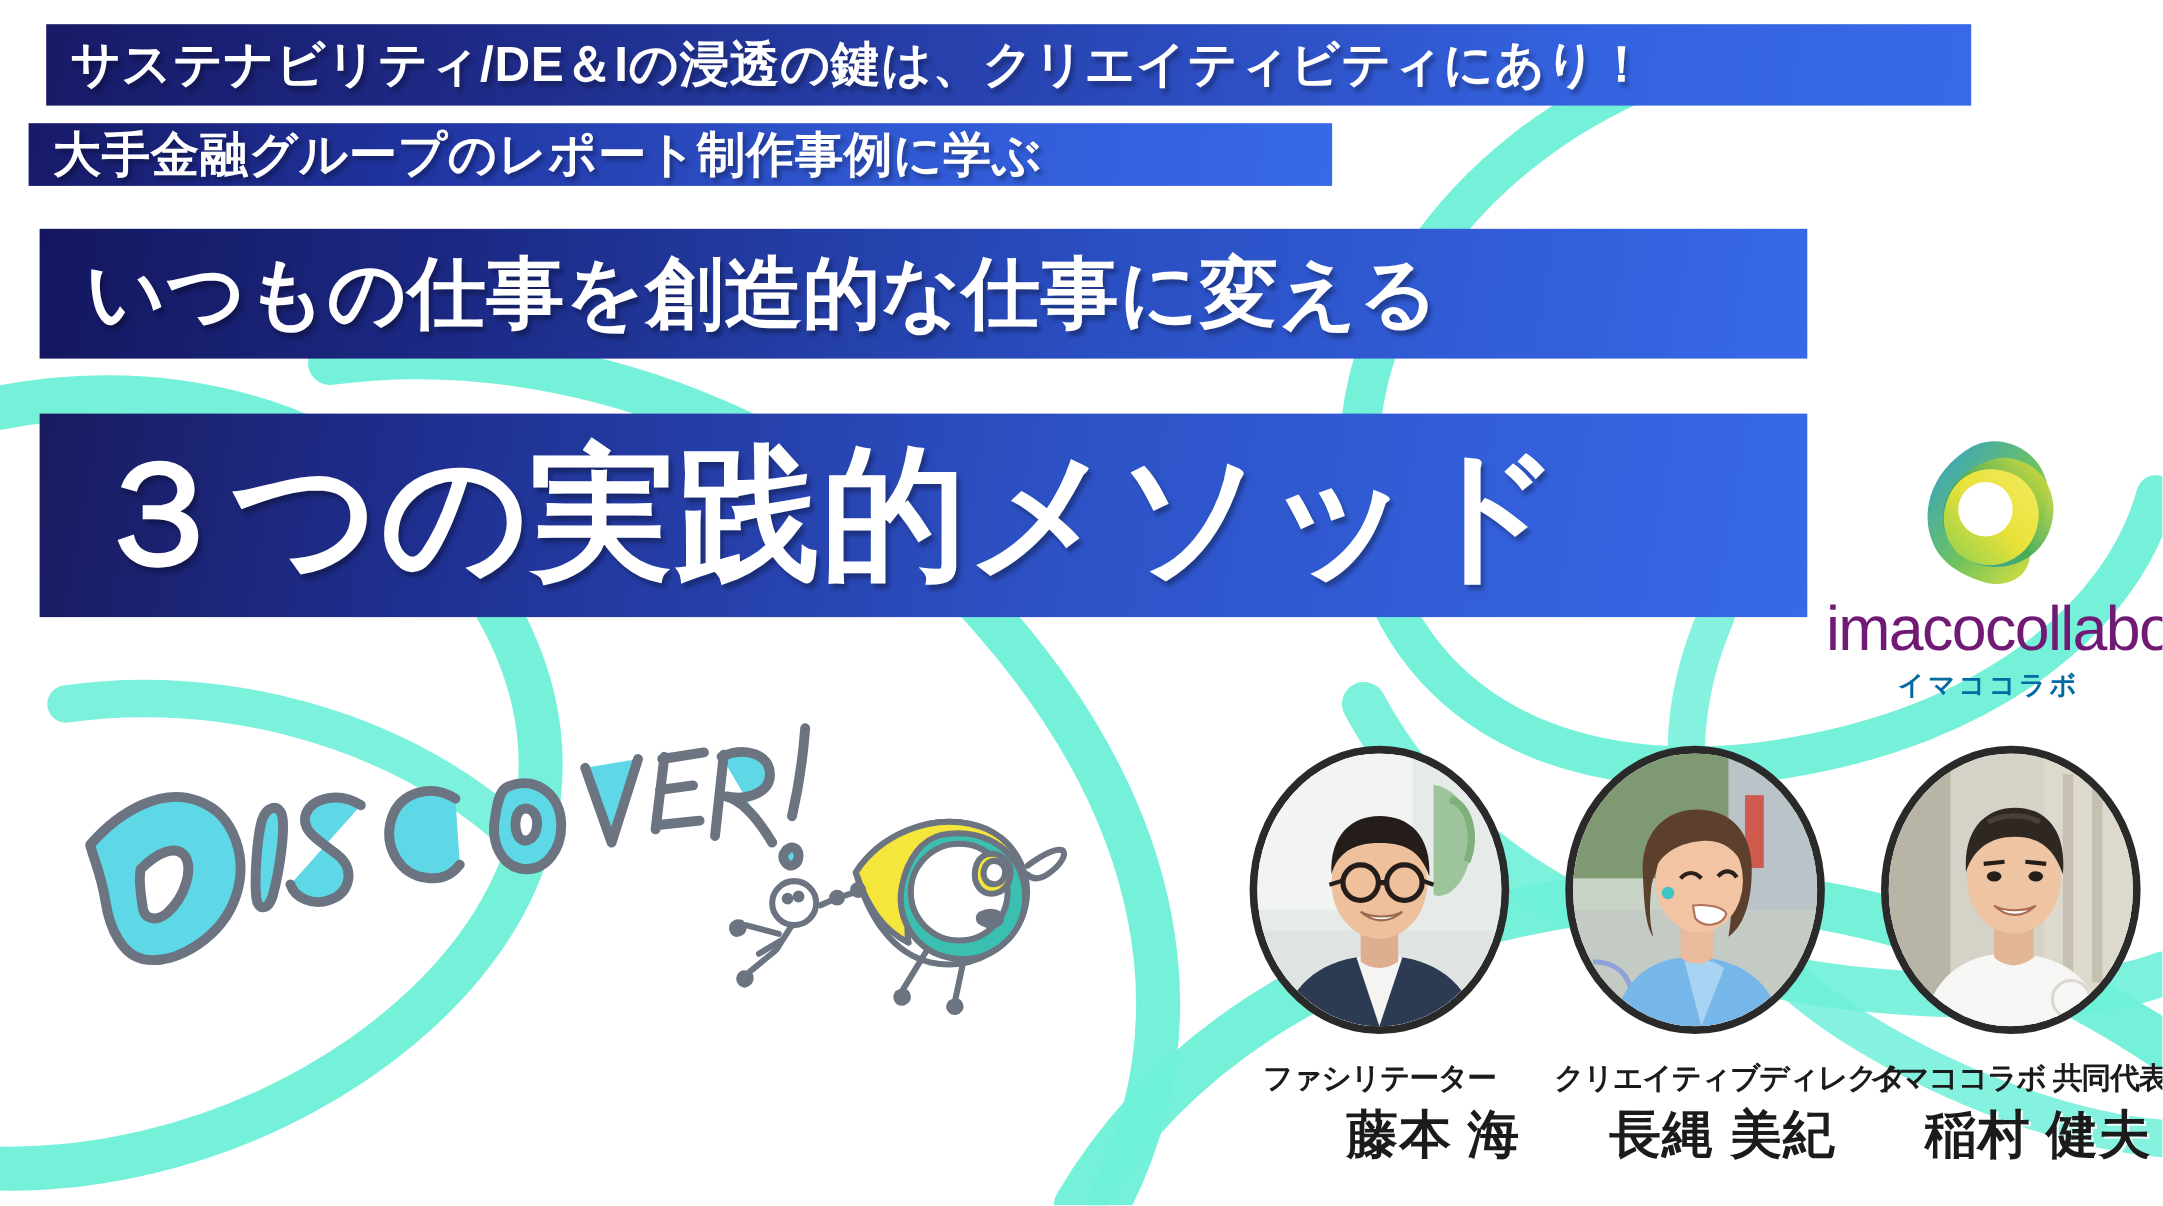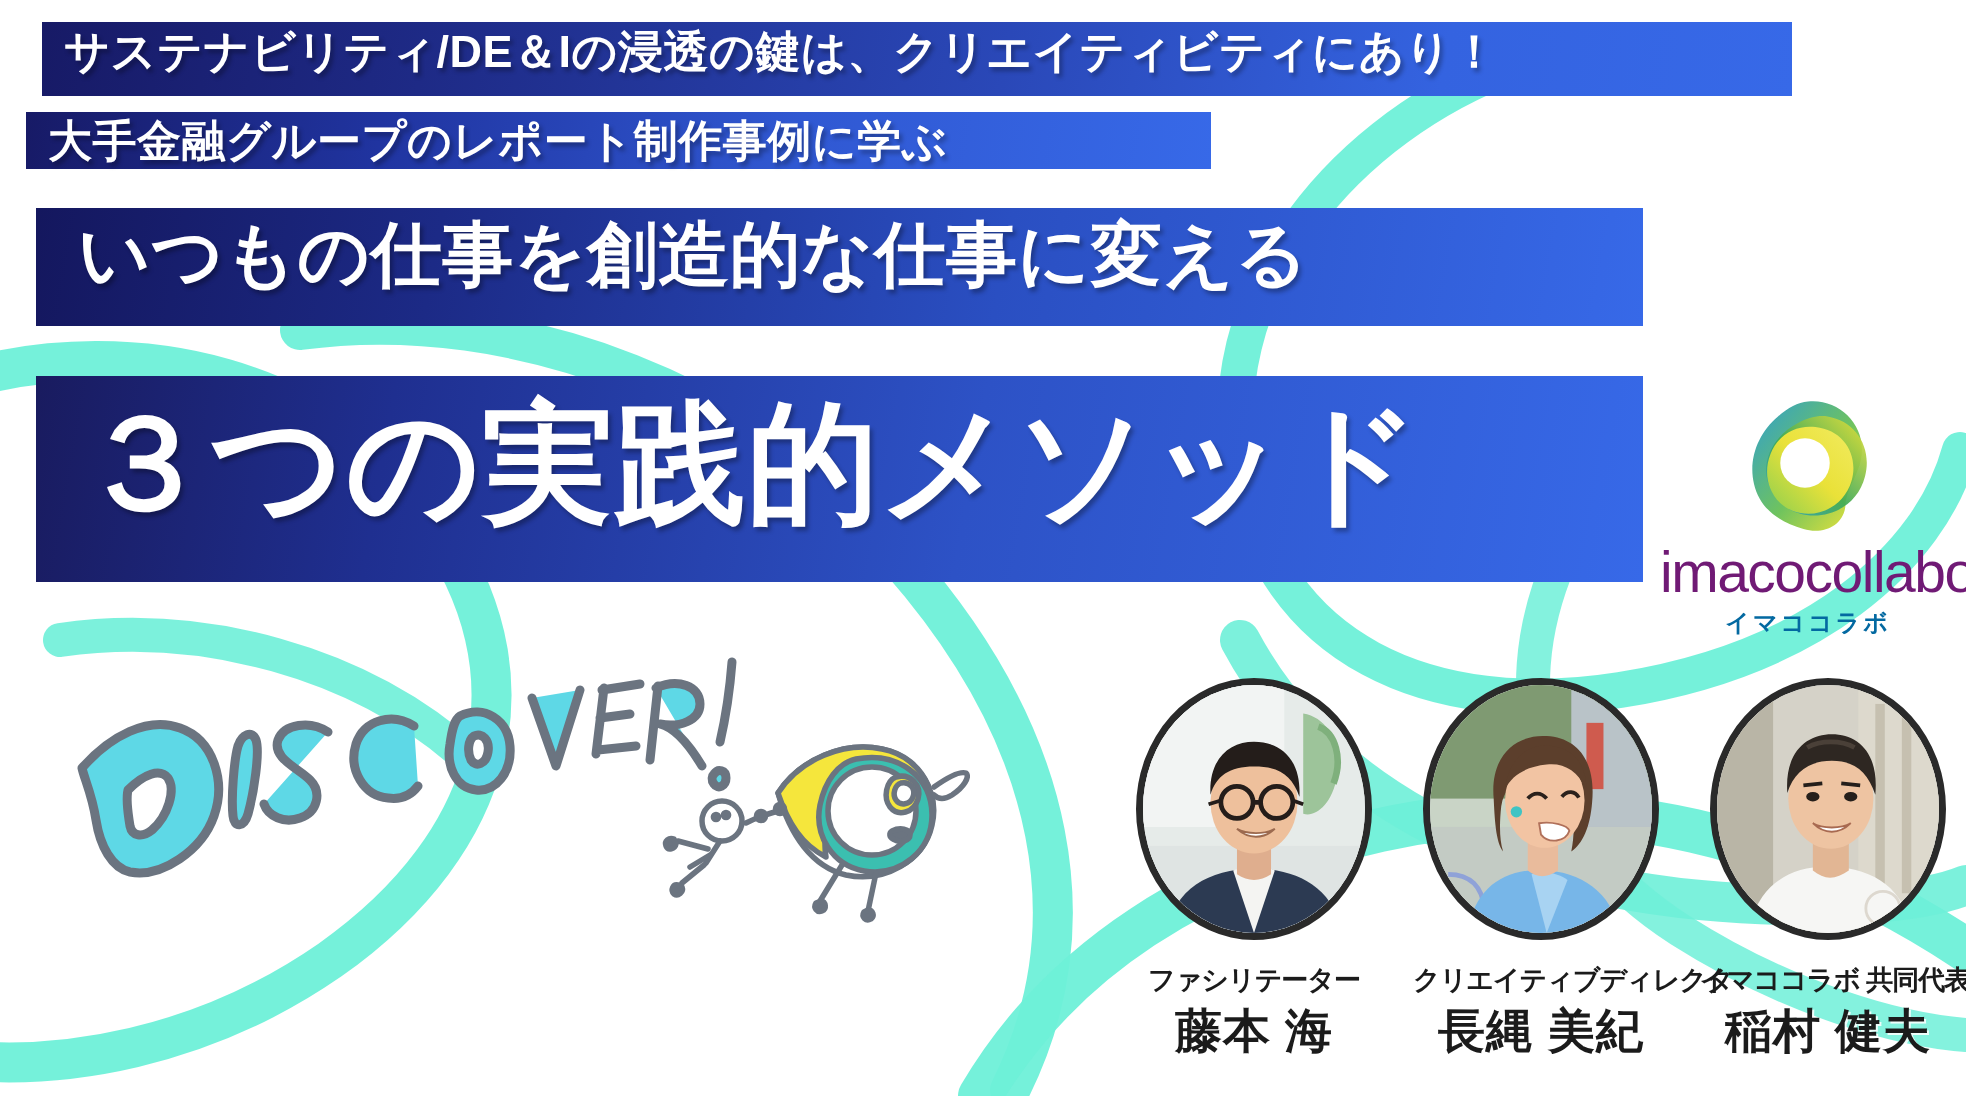--- a/index.html
+++ b/index.html
@@ -17,21 +17,21 @@
   }
 
   
   #bg-swoosh { position: absolute; inset: 0; width: 1966px; height: 1096px; z-index: 1; }
 
   
   .bar {
     position: absolute;
     z-index: 3;
     display: flex;
-    align-items: flex-start;
+    align-items: center;
     color: #ffffff;
     font-weight: 700;
     white-space: nowrap;
     letter-spacing: 0.5px;
     text-shadow: 3px 4px 4px rgba(0,0,0,0.30);
   }
 
   #bar-kicker1 {
     left: 42px; top: 22px;
     width: 1750px; height: 74px;
@@ -48,21 +48,21 @@
   }
   #bar-main1 {
     left: 36px; top: 208px;
     width: 1607px; height: 118px;
     padding-left: 42px;
     font-size: 71px;
     background: linear-gradient(100deg, #14175e 0%, #1c2a86 25%, #2a4fc2 60%, #3769e8 100%);
   }
   #bar-main2 {
     left: 36px; top: 376px;
-    width: 1607px; height: 206px;
+    width: 1607px; height: 185px;
     padding-left: 42px;
     font-size: 132px;
     background: linear-gradient(100deg, #191b5f 0%, #1f2f90 22%, #2d52c6 58%, #3769e8 100%);
   }
 
   
   #logo-block {
     position: absolute;
     left: 1660px; top: 388px;
     width: 296px;
@@ -128,20 +128,21 @@
     white-space: nowrap;
   }
   .sp-name {
     margin-top: 2px;
     font-size: 47px;
     font-weight: 700;
     color: #1b1b1b;
     letter-spacing: 1px;
     white-space: nowrap;
     text-shadow: 2px 2px 0 rgba(255,255,255,0.85);
+    text-align: right;
   }
 </style>
 </head>
 <body>
 
 <div id="stage">
 
   <svg id="bg-swoosh" viewBox="0 0 1966 1096" preserveAspectRatio="none">
     <g fill="none" stroke="#6ef0d8" stroke-linecap="round">
       <path d="M1500,70 C1330,140 1210,300 1240,470 C1272,650 1430,720 1620,690 C1810,660 1930,560 1960,450" stroke-width="36" opacity="0.95"></path>

